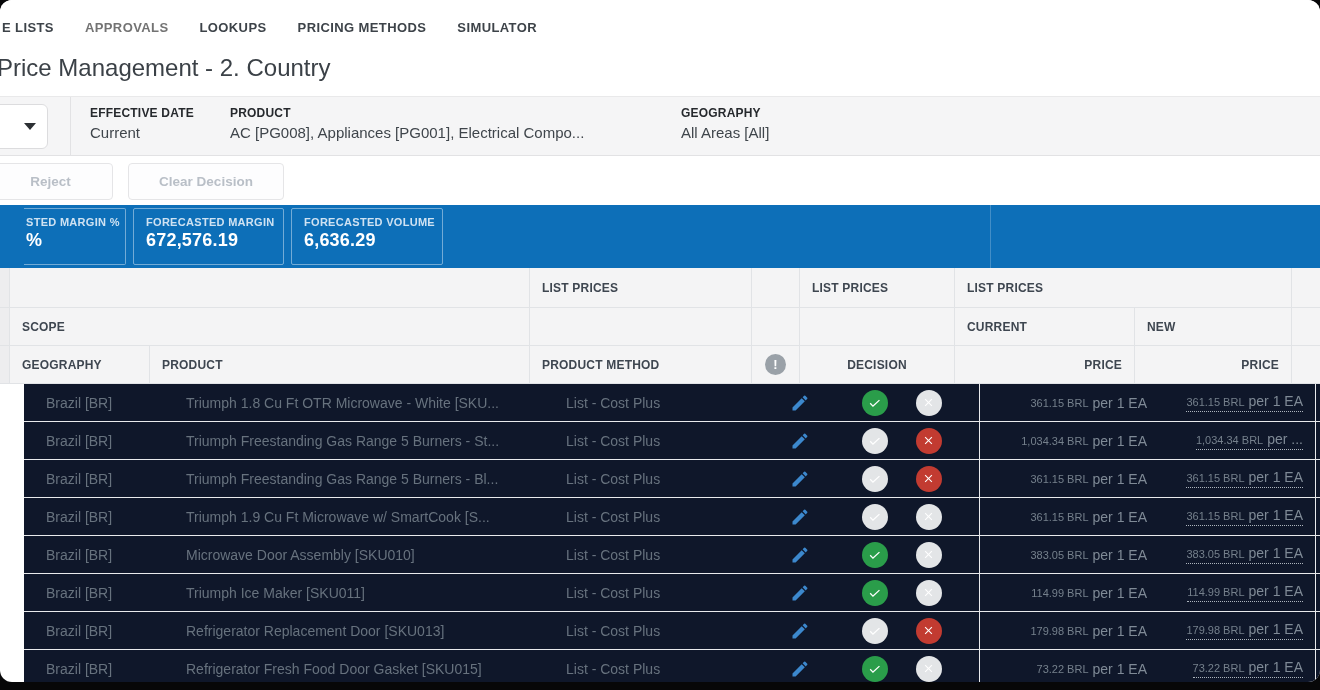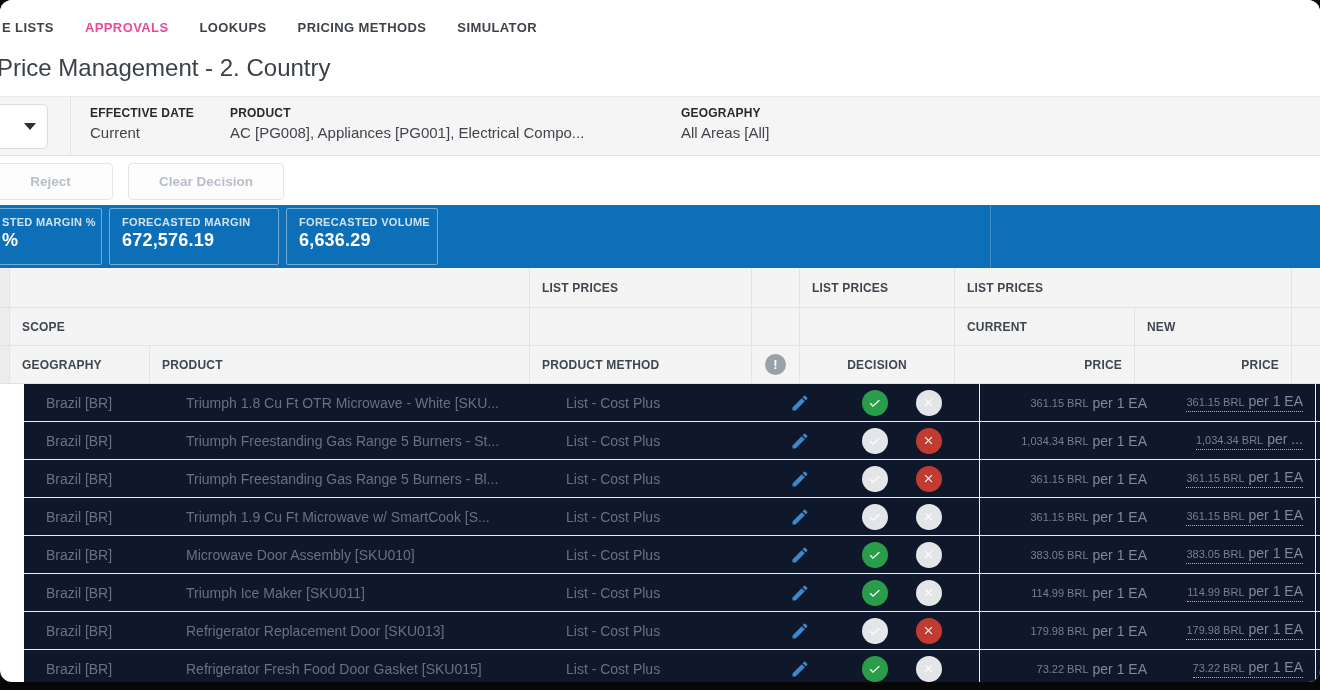--- a/index.html
+++ b/index.html
@@ -4,21 +4,21 @@
 <style>
   html,body{margin:0;padding:0;background:#070708;width:1320px;height:690px;overflow:hidden;
     font-family:"Liberation Sans",sans-serif;}
   .card{position:absolute;left:0;top:0;width:1320px;height:682px;background:#fff;
     border-radius:12px;overflow:hidden;}
 
   
   .nav{position:absolute;left:0;top:0;width:100%;height:56px;display:flex;align-items:center;
     gap:31px;padding-left:2px;box-sizing:border-box;border-bottom:1px solid #ececee;background:#fff;}
   .nav-item{font-size:13px;font-weight:600;letter-spacing:.4px;color:#3d4349;white-space:nowrap;cursor:pointer;}
-  .nav-item.active{font-weight:800;color:#ec4899;}
+  .nav-item.active{font-weight:800;color:#737373;}
 
   
   .titlebar{position:absolute;left:0;top:41px;width:100%;height:55px;background:#fff;}
   .page-title{position:absolute;left:-3px;top:13px;margin:0;font-size:24px;font-weight:400;color:#3b4147;white-space:nowrap;}
 
   
   .filterbar{position:absolute;left:0;top:96px;width:100%;height:60px;background:#f5f5f6;
     border-top:1px solid #e9e9ea;border-bottom:1px solid #e2e2e4;box-sizing:border-box;}
   .scenario-btn{position:absolute;left:-12px;top:7px;width:58px;height:43px;background:#fff;
     border:1px solid #dcdcde;border-radius:6px;display:flex;align-items:center;justify-content:center;cursor:pointer;}
@@ -35,25 +35,25 @@
   
   .actionbar{position:absolute;left:0;top:157px;width:100%;height:48px;background:#fff;}
   .btn{position:absolute;top:6px;height:37px;background:#fdfdfe;border:1px solid #e5e5e7;
     border-radius:4px;color:#b9bfc7;font-weight:700;font-size:13.5px;font-family:"Liberation Sans",sans-serif;
     display:flex;align-items:center;justify-content:center;box-sizing:border-box;cursor:default;}
   .btn-reject{left:-12px;width:125px;}
   .btn-clear{left:128px;width:156px;}
 
   
   .statsbar{position:absolute;left:0;top:205px;width:100%;height:63px;background:#0d6fb8;
-    display:flex;align-items:center;gap:7px;box-sizing:border-box;}
+    display:flex;align-items:center;gap:7px;box-sizing:border-box;padding-left:24px;}
   .stat{height:57px;border:1px solid rgba(255,255,255,.42);border-radius:2px;box-sizing:border-box;
     padding:7px 12px 0 12px;overflow:hidden;}
   .stat.s1{width:102px;border-left:none;border-radius:0 2px 2px 0;padding-left:2px;}
-  .stat.s2{width:170px;}
+  .stat.s2{width:151px;}
   .stat.s3{width:152px;}
   .stat .slabel{font-size:11px;font-weight:700;letter-spacing:.3px;color:#cfe2f2;white-space:nowrap;}
   .stat .svalue{font-size:18px;font-weight:700;color:#fff;margin-top:2px;letter-spacing:.2px;white-space:nowrap;}
   .stats-line{position:absolute;left:990px;top:0;bottom:0;width:1px;background:rgba(255,255,255,.22);}
 
   
   :root{--cols:10px 140px 380px 222px 48px 155px 180px 157px 28px;}
   .thead{position:absolute;left:0;top:268px;width:100%;}
   .hrow{display:grid;grid-template-columns:var(--cols);}
   .hrow.a{height:40px;}

